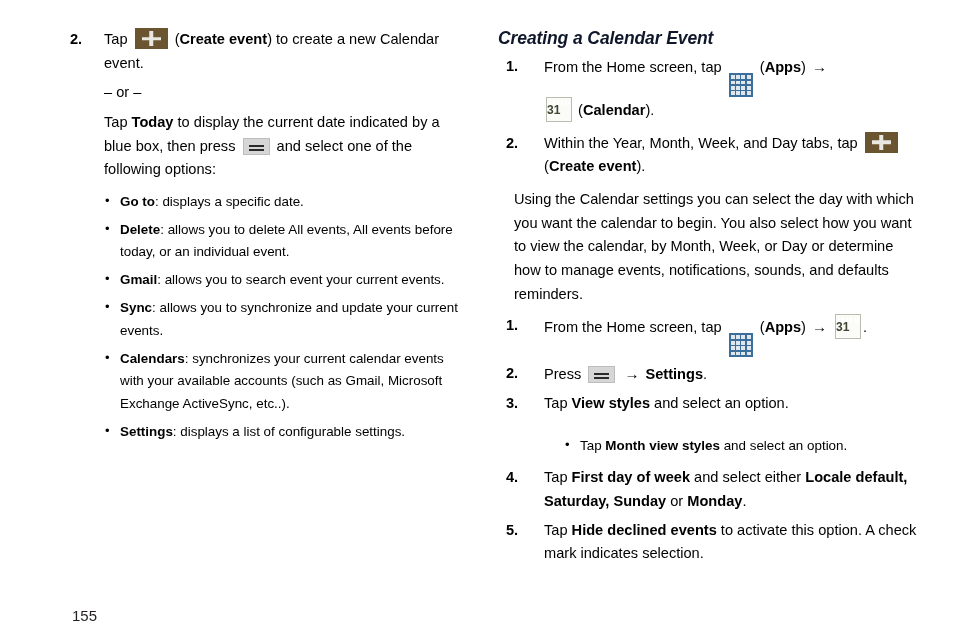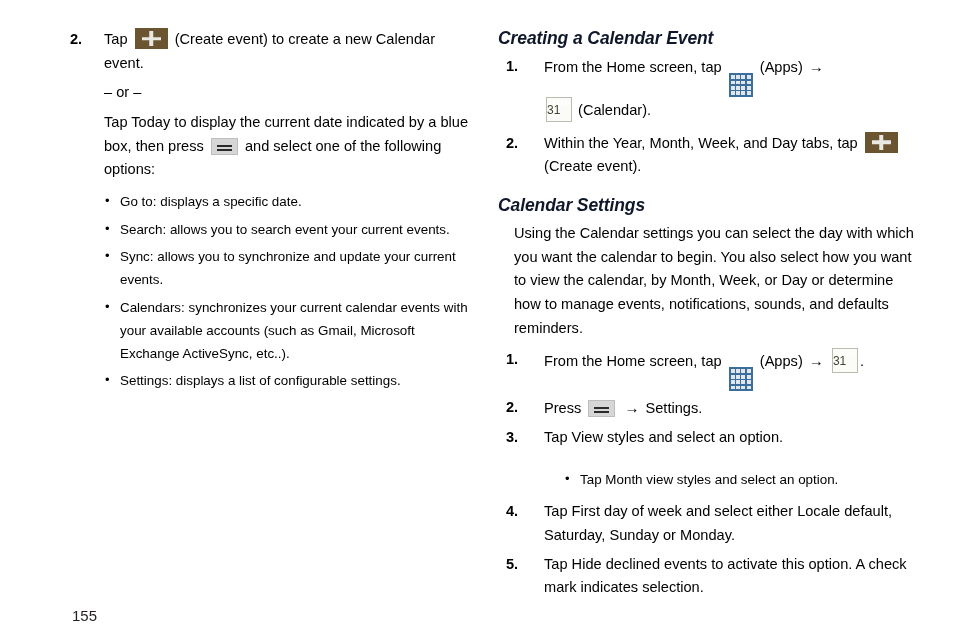--- a/index.html
+++ b/index.html
@@ -93,21 +93,21 @@
     content: "\2022";
     position: absolute;
     left: 1px;
     top: -1px;
     font-size: 13px;
   }
   ul.bullets.left-list { margin-left: 34px; }
   ul.bullets.sub { margin-left: 20px; margin-top: 19px; }
   ul.bullets.sub > li { margin-bottom: 9px; }
 
-  b, strong { font-weight: normal; }
+  b, strong { font-weight: bold; }
 
   
   .icon {
     display: inline-block;
     vertical-align: -6px;
     position: relative;
   }
   
   .ic-plus {
     width: 33px;
@@ -194,21 +194,21 @@
     position: absolute;
     top: 0;
     width: 1.6px;
     height: 4px;
     background: #ffffff;
   }
   .ic-cal .day {
     text-align: center;
     font-size: 12px;
     line-height: 15px;
-    font-weight: normal;
+    font-weight: bold;
     color: #3d4432;
     font-family: "Liberation Sans", sans-serif;
   }
   .arrow {
     font-size: 15px;
     font-weight: bold;
     padding: 0 2px;
     display: inline-block;
   }
 
@@ -247,21 +247,24 @@
           <span>and select one of the following options:</span>
         </div>
       </li>
     </ol>
 
     <ul class="bullets left-list">
       <li>
         <b>Go to</b><span>: displays a specific date.</span>
       </li>
       <li>
-        <b>Search</b><span>: allows you to search event your current events.</span>
+        <b>Delete</b><span>: allows you to delete All events, All events before today, or an individual event.</span>
+      </li>
+      <li>
+        <b>Gmail</b><span>: allows you to search event your current events.</span>
       </li>
       <li>
         <b>Sync</b><span>: allows you to synchronize and update your current events.</span>
       </li>
       <li>
         <b>Calendars</b><span>: synchronizes your current calendar events with your available accounts (such as Gmail, Microsoft Exchange ActiveSync, etc..).</span>
       </li>
       <li>
         <b>Settings</b><span>: displays a list of configurable settings.</span>
       </li>
@@ -311,21 +314,20 @@
 
       <li>
         <span class="num">2.</span>
         <span>Within the Year, Month, Week, and Day tabs, tap</span>
         <span class="icon ic-plus"></span>
         <br>
         (<b>Create event</b><span>).</span>
       </li>
     </ol>
 
-    <h2 class="heading spaced">Calendar Settings</h2>
 
     <p class="para indent">Using the Calendar settings you can select the day with which you want the calendar to begin. You also select how you want to view the calendar, by Month, Week, or Day or determine how to manage events, notifications, sounds, and defaults reminders.</p>
 
     <ol class="steps tight">
       <li>
         <span class="num">1.</span>
         <span>From the Home screen, tap</span>
         <span class="icon ic-apps">
           <span class="grid">
             <i></i>

